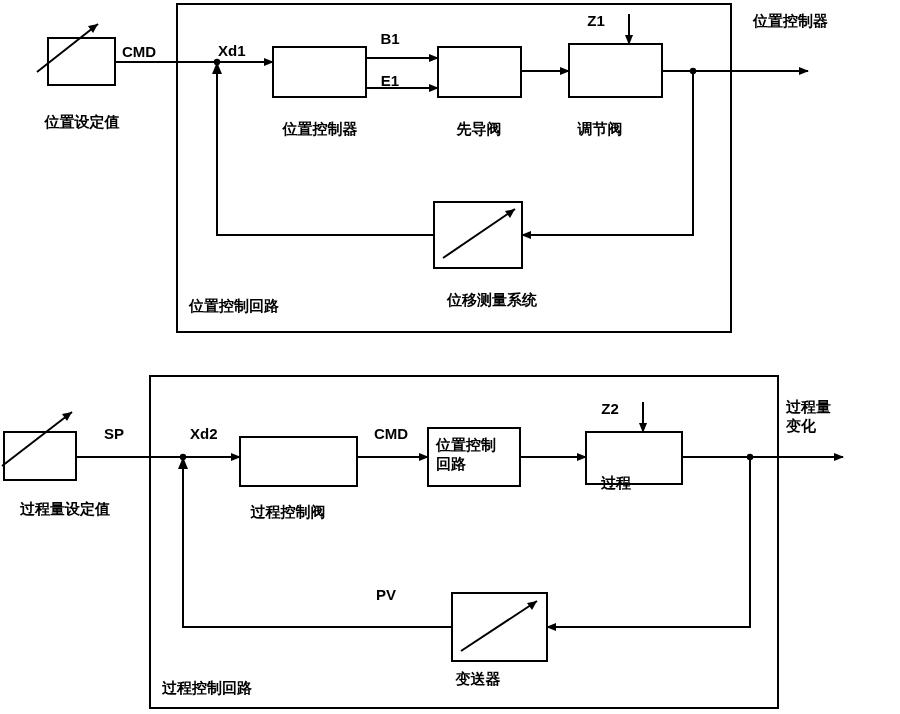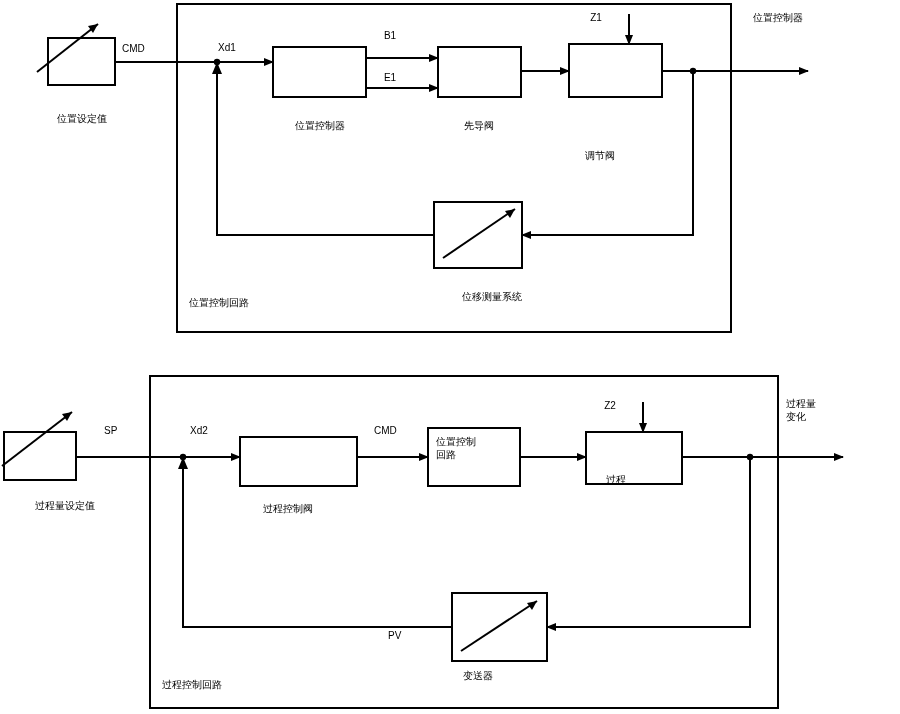--- a/index.html
+++ b/index.html
@@ -17,24 +17,25 @@
     overflow: hidden;
     background: #ffffff;
   }
   #stage svg {
     position: absolute;
     left: 0;
     top: 0;
   }
   .lbl {
     position: absolute;
-    font-size: 10px;
+    font-size: 15px;
     color: #000000;
     white-space: pre;
     line-height: 1.25;
+    font-weight: bold;
   }
   .lbl.c {
     text-align: center;
     transform: translateX(-50%);
   }
 </style>
 </head>
 <body>
 
 <div id="stage">
@@ -119,33 +120,33 @@
   </svg>
 
   <div class="lbl" style="left:122px; top:43px;">CMD</div>
   <div class="lbl c" style="left:82px; top:113px;">位置设定值</div>
   <div class="lbl" style="left:218px; top:42px;text-align:right;">Xd1</div>
   <div class="lbl c" style="left:320px; top:120px;text-align:center;">位置控制器</div>
   <div class="lbl c" style="left:390px; top:30px;">B1</div>
   <div class="lbl c" style="left:390px; top:72px;">E1</div>
   <div class="lbl c" style="left:479px; top:120px;">先导阀</div>
   <div class="lbl c" style="left:596px; top:12px;">Z1</div>
-  <div class="lbl c" style="left:600px; top:120px;margin-top:30px;">调节阀</div>
+  <div class="lbl c" style="left:600px; top:120px;">调节阀</div>
   <div class="lbl" style="left:753px; top:12px;">位置控制器</div>
   <div class="lbl c" style="left:492px; top:291px;">位移测量系统</div>
   <div class="lbl" style="left:189px; top:297px;">位置控制回路</div>
 
   <div class="lbl" style="left:104px; top:425px;">SP</div>
   <div class="lbl c" style="left:65px; top:500px;">过程量设定值</div>
   <div class="lbl" style="left:190px; top:425px;">Xd2</div>
   <div class="lbl c" style="left:288px; top:503px;">过程控制阀</div>
   <div class="lbl" style="left:374px; top:425px;">CMD</div>
   <div class="lbl" style="left:436px; top:436px;">位置控制
 回路</div>
   <div class="lbl c" style="left:610px; top:400px;">Z2</div>
   <div class="lbl c" style="left:616px; top:474px;">过程</div>
   <div class="lbl" style="left:786px; top:398px;">过程量
 变化</div>
-  <div class="lbl" style="left:388px; top:586px;margin-top:44px;">PV</div>
+  <div class="lbl" style="left:376px; top:586px;">PV</div>
   <div class="lbl c" style="left:478px; top:670px;">变送器</div>
   <div class="lbl" style="left:162px; top:679px;">过程控制回路</div>
 
 </div>
 
 </body></html>

